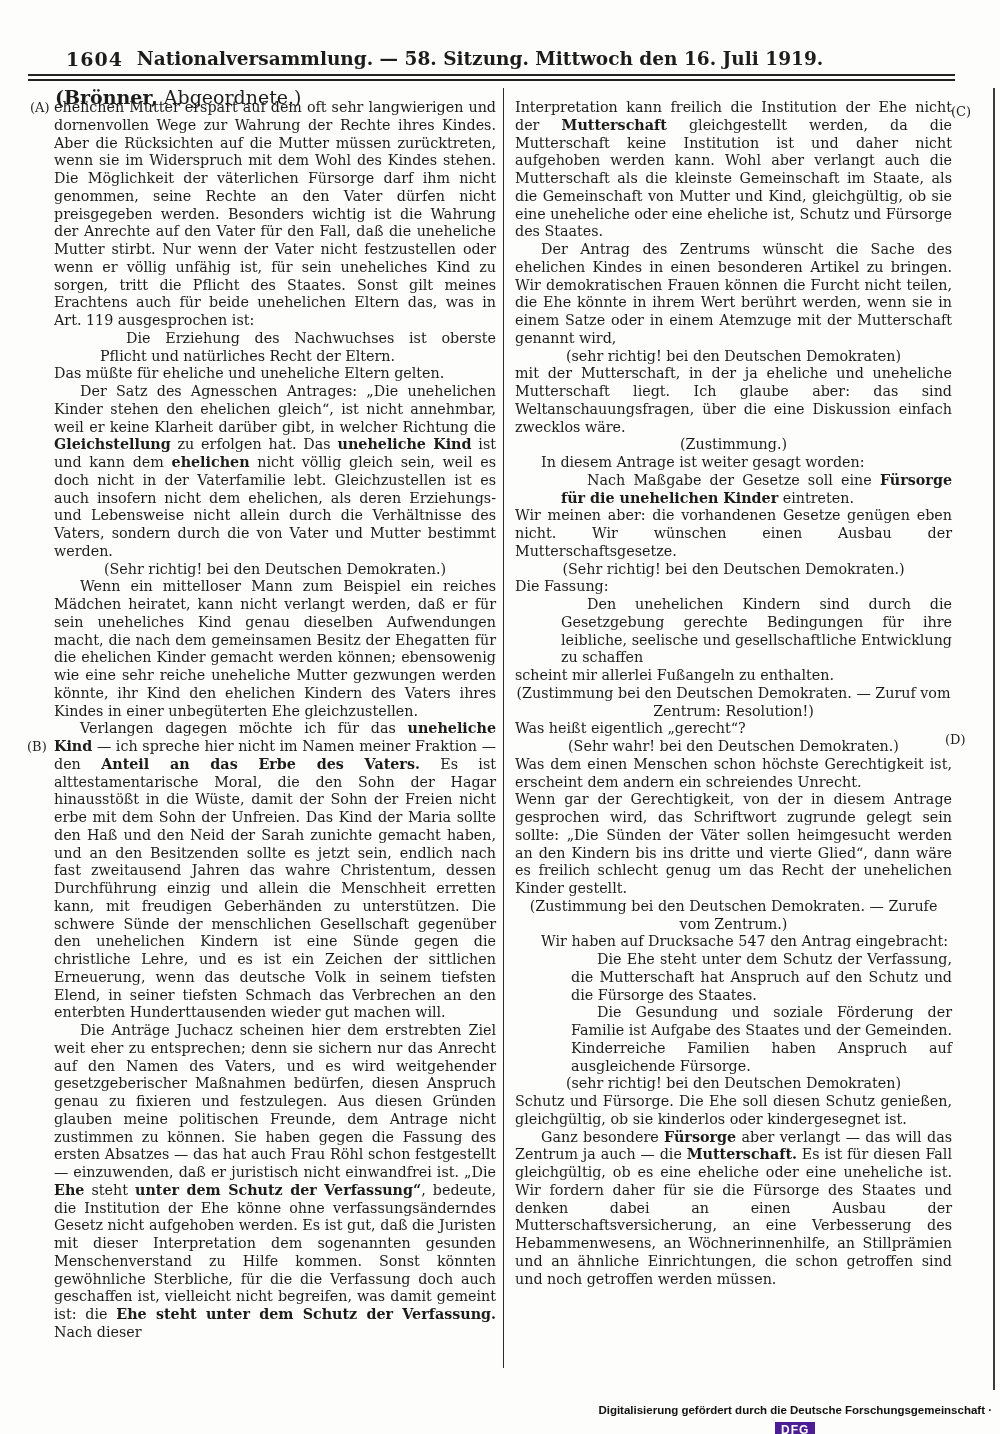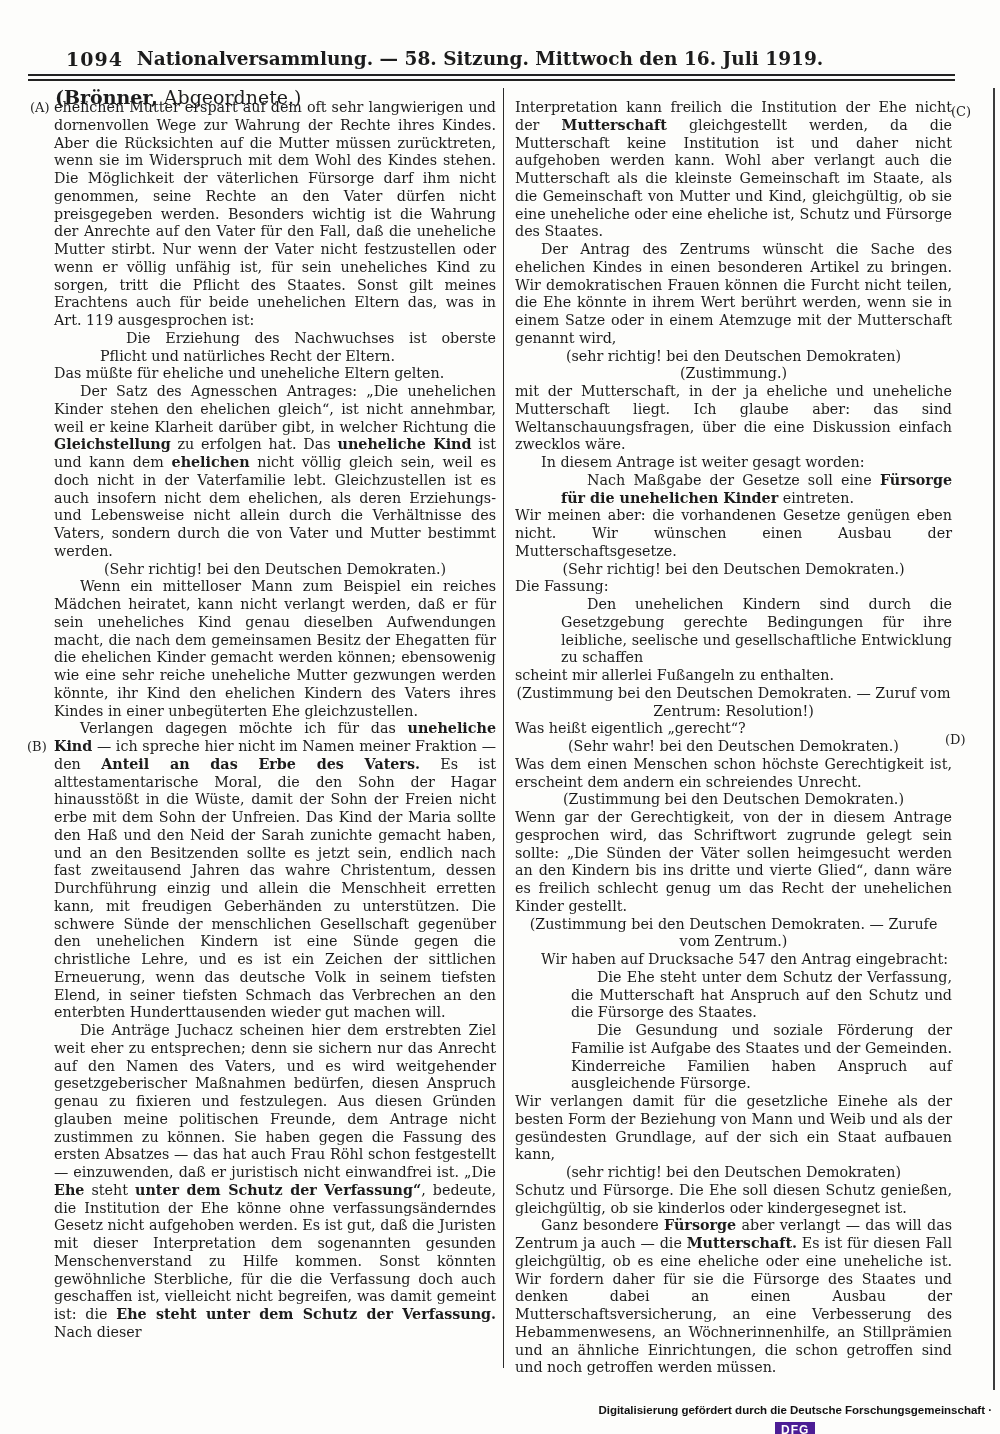--- a/index.html
+++ b/index.html
@@ -39,21 +39,21 @@
     font-family:"Liberation Sans", sans-serif;font-size:11.5px;font-weight:bold;color:#111;flex-direction:column;}
   #dfg-logo{display:inline-block;background:#4c1d95;color:#ffffff;
     font-family:"Liberation Sans", sans-serif;font-weight:bold;
     font-size:12px;line-height:14px;padding:1px 6px 2px 6px;letter-spacing:1px;}
 </style>
 </head>
 <body>
 
 <div id="page">
 
-  <div id="page-number">1094</div>
+  <div id="page-number">1604</div>
   <div id="session-title">Nationalversammlung. — 58. Sitzung.  Mittwoch den 16. Juli 1919.</div>
   <div id="header-rule"></div>
 
   <div id="speaker-line"><span class="b">(Brönner,</span><span> Abgeordnete.)</span></div>
 
   <span class="marker" id="marker-a">(A)</span>
   <span class="marker" id="marker-b">(B)</span>
   <span class="marker" id="marker-c">(C)</span>
   <span class="marker" id="marker-d">(D)</span>
 
@@ -67,40 +67,38 @@
       <div class="blk p ind"><span>Der Satz des Agnesschen Antrages: „Die unehelichen Kinder stehen den ehelichen gleich“, ist nicht annehmbar, weil er keine Klarheit darüber gibt, in welcher Richtung die </span><span class="b">Gleichstellung</span><span> zu erfolgen hat.  Das </span><span class="b">uneheliche Kind</span><span> ist und kann dem </span><span class="b">ehelichen</span><span> nicht völlig gleich sein, weil es doch nicht in der Vaterfamilie lebt.  Gleichzustellen ist es auch insofern nicht dem ehelichen, als deren Erziehungs- und Lebensweise nicht allein durch die Verhältnisse des Vaters, sondern durch die von Vater und Mutter bestimmt werden.</span></div>
       <div class="blk c"><span>(Sehr richtig! bei den Deutschen Demokraten.)</span></div>
       <div class="blk p ind"><span>Wenn ein mittelloser Mann zum Beispiel ein reiches Mädchen heiratet, kann nicht verlangt werden, daß er für sein uneheliches Kind genau dieselben Aufwendungen macht, die nach dem gemeinsamen Besitz der Ehegatten für die ehelichen Kinder gemacht werden können; ebensowenig wie eine sehr reiche uneheliche Mutter gezwungen werden könnte, ihr Kind den ehelichen Kindern des Vaters ihres Kindes in einer unbegüterten Ehe gleichzustellen.</span></div>
       <div class="blk p ind"><span>Verlangen dagegen möchte ich für das </span><span class="b">uneheliche Kind</span><span> — ich spreche hier nicht im Namen meiner Fraktion — den </span><span class="b">Anteil an das Erbe des Vaters.</span><span>  Es ist alttestamentarische Moral, die den Sohn der Hagar hinausstößt in die Wüste, damit der Sohn der Freien nicht erbe mit dem Sohn der Unfreien.  Das Kind der Maria sollte den Haß und den Neid der Sarah zunichte gemacht haben, und an den Besitzenden sollte es jetzt sein, endlich nach fast zweitausend Jahren das wahre Christentum, dessen Durchführung einzig und allein die Menschheit erretten kann, mit freudigen Geberhänden zu unterstützen.  Die schwere Sünde der menschlichen Gesellschaft gegenüber den unehelichen Kindern ist eine Sünde gegen die christliche Lehre, und es ist ein Zeichen der sittlichen Erneuerung, wenn das deutsche Volk in seinem tiefsten Elend, in seiner tiefsten Schmach das Verbrechen an den enterbten Hunderttausenden wieder gut machen will.</span></div>
       <div class="blk p ind"><span>Die Anträge Juchacz scheinen hier dem erstrebten Ziel weit eher zu entsprechen; denn sie sichern nur das Anrecht auf den Namen des Vaters, und es wird weitgehender gesetzgeberischer Maßnahmen bedürfen, diesen Anspruch genau zu fixieren und festzulegen.  Aus diesen Gründen glauben meine politischen Freunde, dem Antrage nicht zustimmen zu können.  Sie haben gegen die Fassung des ersten Absatzes — das hat auch Frau Röhl schon festgestellt — einzuwenden, daß er juristisch nicht einwandfrei ist.  „Die </span><span class="b">Ehe</span><span> steht </span><span class="b">unter dem Schutz der Verfassung“</span><span>, bedeute, die Institution der Ehe könne ohne verfassungsänderndes Gesetz nicht aufgehoben werden.  Es ist gut, daß die Juristen mit dieser Interpretation dem sogenannten gesunden Menschenverstand zu Hilfe kommen.  Sonst könnten gewöhnliche Sterbliche, für die die Verfassung doch auch geschaffen ist, vielleicht nicht begreifen, was damit gemeint ist: die </span><span class="b">Ehe steht unter dem Schutz der Verfassung.</span><span>  Nach dieser</span></div>
     </div>
   <div class="col" id="col-right">
       <div class="blk p"><span>Interpretation kann freilich die Institution der Ehe nicht der </span><span class="b">Mutterschaft</span><span> gleichgestellt werden, da die Mutterschaft keine Institution ist und daher nicht aufgehoben werden kann.  Wohl aber verlangt auch die Mutterschaft als die kleinste Gemeinschaft im Staate, als die Gemeinschaft von Mutter und Kind, gleichgültig, ob sie eine uneheliche oder eine eheliche ist, Schutz und Fürsorge des Staates.</span></div>
       <div class="blk p ind"><span>Der Antrag des Zentrums wünscht die Sache des ehelichen Kindes in einen besonderen Artikel zu bringen. Wir demokratischen Frauen können die Furcht nicht teilen, die Ehe könnte in ihrem Wert berührt werden, wenn sie in einem Satze oder in einem Atemzuge mit der Mutterschaft genannt wird,</span></div>
       <div class="blk c"><span>(sehr richtig! bei den Deutschen Demokraten)</span></div>
+      <div class="blk p"><span>mit der Mutterschaft, in der ja eheliche und uneheliche Mutterschaft liegt.  Ich glaube aber: das sind Weltanschauungsfragen, über die eine Diskussion einfach zwecklos wäre.</span></div>
       <div class="blk c"><span>(Zustimmung.)</span></div>
-      <div class="blk p"><span>mit der Mutterschaft, in der ja eheliche und uneheliche Mutterschaft liegt.  Ich glaube aber: das sind Weltanschauungsfragen, über die eine Diskussion einfach zwecklos wäre.</span></div>
       <div class="blk p ind"><span>In diesem Antrage ist weiter gesagt worden:</span></div>
       <div class="blk q"><span>Nach Maßgabe der Gesetze soll eine </span><span class="b">Fürsorge für die unehelichen Kinder</span><span> eintreten.</span></div>
       <div class="blk p"><span>Wir meinen aber: die vorhandenen Gesetze genügen eben nicht.  Wir wünschen einen Ausbau der Mutterschaftsgesetze.</span></div>
       <div class="blk c"><span>(Sehr richtig! bei den Deutschen Demokraten.)</span></div>
       <div class="blk p"><span>Die Fassung:</span></div>
       <div class="blk q"><span>Den unehelichen Kindern sind durch die Gesetzgebung gerechte Bedingungen für ihre leibliche, seelische und gesellschaftliche Entwicklung zu schaffen</span></div>
       <div class="blk p"><span>scheint mir allerlei Fußangeln zu enthalten.</span></div>
       <div class="blk c"><span>(Zustimmung bei den Deutschen Demokraten. — Zuruf vom Zentrum: Resolution!)</span></div>
       <div class="blk p"><span>Was heißt eigentlich „gerecht“?</span></div>
       <div class="blk c"><span>(Sehr wahr! bei den Deutschen Demokraten.)</span></div>
       <div class="blk p"><span>Was dem einen Menschen schon höchste Gerechtigkeit ist, erscheint dem andern ein schreiendes Unrecht.</span></div>
-      <div class="blk c"><span>(Zustimmung bei den Deutschen Demokraten.)</span></div>
       <div class="blk p"><span>Wenn gar der Gerechtigkeit, von der in diesem Antrage gesprochen wird, das Schriftwort zugrunde gelegt sein sollte: „Die Sünden der Väter sollen heimgesucht werden an den Kindern bis ins dritte und vierte Glied“, dann wäre es freilich schlecht genug um das Recht der unehelichen Kinder gestellt.</span></div>
       <div class="blk c"><span>(Zustimmung bei den Deutschen Demokraten. — Zurufe vom Zentrum.)</span></div>
       <div class="blk p ind"><span>Wir haben auf Drucksache 547 den Antrag eingebracht:</span></div>
       <div class="blk q2"><span>Die Ehe steht unter dem Schutz der Verfassung, die Mutterschaft hat Anspruch auf den Schutz und die Fürsorge des Staates.</span></div>
       <div class="blk q2"><span>Die Gesundung und soziale Förderung der Familie ist Aufgabe des Staates und der Gemeinden.  Kinderreiche Familien haben Anspruch auf ausgleichende Fürsorge.</span></div>
-      <div class="blk p"><span>Wir verlangen damit für die gesetzliche Einehe als der besten Form der Beziehung von Mann und Weib und als der gesündesten Grundlage, auf der sich ein Staat aufbauen kann,</span></div>
       <div class="blk c"><span>(sehr richtig! bei den Deutschen Demokraten)</span></div>
       <div class="blk p"><span>Schutz und Fürsorge.  Die Ehe soll diesen Schutz genießen, gleichgültig, ob sie kinderlos oder kindergesegnet ist.</span></div>
       <div class="blk p ind"><span>Ganz besondere </span><span class="b">Fürsorge</span><span> aber verlangt — das will das Zentrum ja auch — die </span><span class="b">Mutterschaft.</span><span>  Es ist für diesen Fall gleichgültig, ob es eine eheliche oder eine uneheliche ist.  Wir fordern daher für sie die Fürsorge des Staates und denken dabei an einen Ausbau der Mutterschaftsversicherung, an eine Verbesserung des Hebammenwesens, an Wöchnerinnenhilfe, an Stillprämien und an ähnliche Einrichtungen, die schon getroffen sind und noch getroffen werden müssen.</span></div>
     </div>
 
   <div id="footer">
     <span>Digitalisierung gefördert durch die Deutsche Forschungsgemeinschaft ·</span>
     <span id="dfg-logo">DFG</span>
   </div>
 

